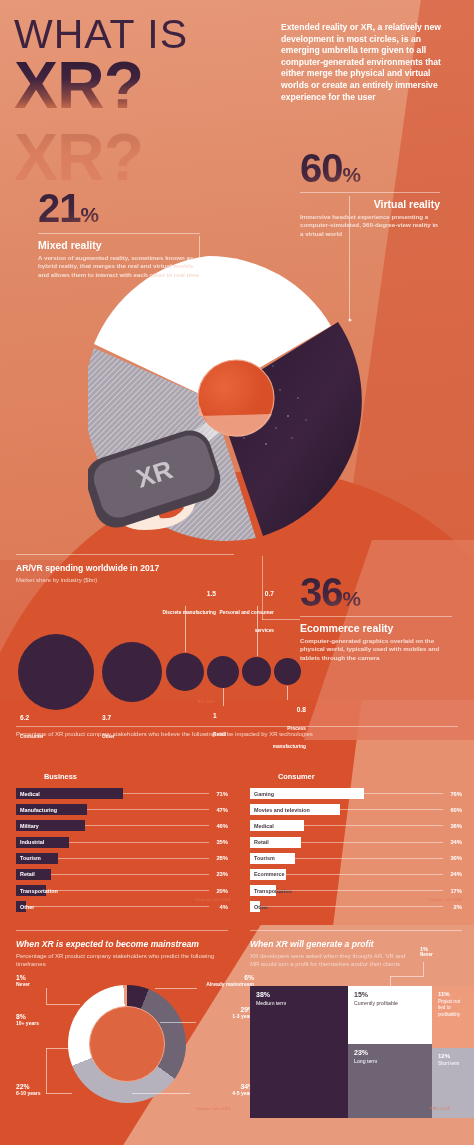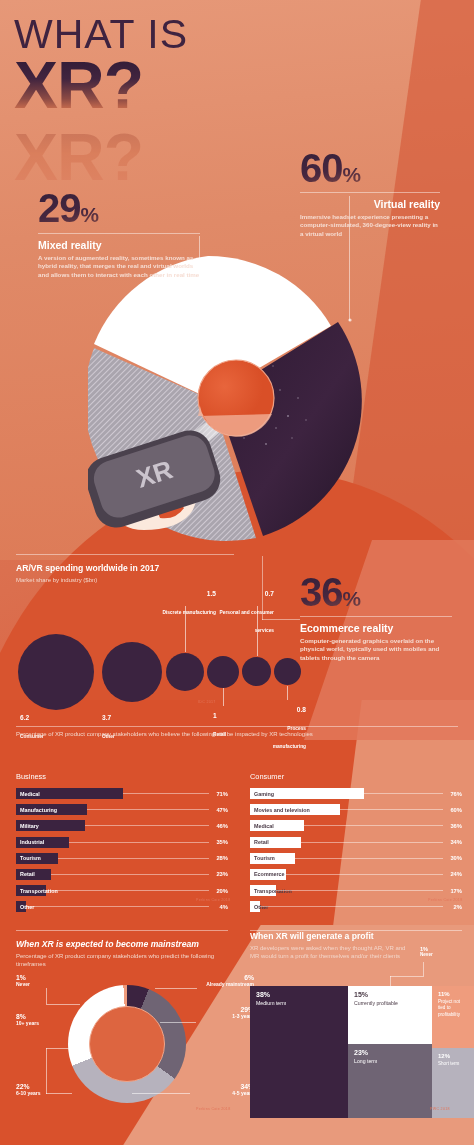--- a/index.html
+++ b/index.html
@@ -98,21 +98,21 @@
   
   .bubbles { position:absolute; left:16px; top:576px; width:218px; height:138px; }
   .bub { position:absolute; border-radius:50%; background:#3b2340; }
   .bub-lbl { position:absolute; color:#fff; font-weight:bold; }
   .bub-v { font-size:6.6px; }
   .bub-n { font-size:4.8px; line-height:6px; font-weight:bold; }
   .tick { position:absolute; width:1px; background:rgba(255,255,255,.6); }
 
   
   .barsec { position:absolute; top:724px; }
-  .bargrp-title { color:#fff; font-weight:normal; font-size:7.4px; margin-bottom:6px; }
+  .bargrp-title { color:#fff; font-weight:bold; font-size:7.4px; margin-bottom:6px;margin-left:28px; }
   .barrow { position:relative; height:13px; margin-bottom:3.2px; display:flex; align-items:center; }
   .barfill { height:11px; display:flex; align-items:center; padding-left:4px; }
   .barlbl { font-size:5.4px; font-weight:bold; white-space:nowrap; }
   .barline { flex:1; height:1px; }
   .barval { font-size:5.8px; font-weight:bold; color:#fff; width:19px; text-align:right; }
 
   
   .donut-wrap { position:absolute; left:68px; top:985px; width:118px; height:118px; }
   .donut { position:absolute; inset:0; border-radius:50%; }
   .donut-hole { position:absolute; left:21px; top:21px; width:76px; height:76px;
@@ -140,20 +140,21 @@
   <div class="bg-mid-light"></div>
   <div class="bg-lower"></div>
   <div class="bg-lower-light"></div>
   <div class="bg-corner-light"></div>
 
   <div class="hdr">
     <div class="hdr-what">WHAT IS</div>
     <div class="hdr-xr">XR?</div>
   </div>
   <div class="hdr-xr-ghost" style="left:14px;top:126px;">XR?</div>
+  <div class="intro">Extended reality or XR, a relatively new development in most circles, is an emerging umbrella term given to all computer-generated environments that either merge the physical and virtual worlds or create an entirely immersive experience for the user</div>
 
   <div class="hero">
     <svg width="310" height="300" viewBox="0 0 310 300">
       <defs>
         <pattern id="hatch" width="4" height="4" patternTransform="rotate(45)" patternUnits="userSpaceOnUse">
           <rect width="4" height="4" fill="#aaa5ae"></rect>
           <line x1="0" y1="0" x2="0" y2="4" stroke="#cfc9d2" stroke-width="2"></line>
         </pattern>
         <linearGradient id="vrg" x1="0" y1="0" x2="1" y2="1">
           <stop offset="0%" stop-color="#2e1a33"></stop>
@@ -215,21 +216,21 @@
       <circle cx="262" cy="72" r="1.6" fill="#fff" opacity=".7"></circle>
     </svg>
   </div>
 
   <div class="leader" style="left:199px;top:236px;width:1px;height:78px;background:rgba(255,255,255,.5);"></div>
   <div class="leader" style="left:349px;top:196px;width:1px;height:125px;background:rgba(255,255,255,.5);"></div>
   <div class="leader" style="left:262px;top:556px;width:1px;height:64px;background:rgba(255,255,255,.45);"></div>
   <div class="leader" style="left:262px;top:619px;width:38px;height:1px;background:rgba(255,255,255,.45);"></div>
 
   <div class="stat26">
-    <div class="stat-num"><span>29</span><span class="stat-pct">%</span></div>
+    <div class="stat-num"><span>21</span><span class="stat-pct">%</span></div>
     <div class="rule"></div>
     <div class="stat-title">Mixed reality</div>
     <div class="stat-body">A version of augmented reality, sometimes known as hybrid reality, that merges the real and virtual worlds and allows them to interact with each other in real time</div>
   </div>
 
   <div class="stat38">
     <div class="stat-num"><span>60</span><span class="stat-pct">%</span></div>
     <div class="rule"></div>
     <div class="stat-title">Virtual reality</div>
     <div class="stat-body">Immersive headset experience presenting a computer-simulated, 360-degree-view reality in a virtual world</div>
@@ -464,21 +465,21 @@
   <div class="leader" style="left:46px;top:1093px;width:26px;height:1px;background:rgba(255,255,255,.55);"></div>
   <div class="leader" style="left:46px;top:1048px;width:1px;height:46px;background:rgba(255,255,255,.55);"></div>
   <div class="leader" style="left:46px;top:1048px;width:26px;height:1px;background:rgba(255,255,255,.55);"></div>
   <div class="leader" style="left:46px;top:988px;width:1px;height:16px;background:rgba(255,255,255,.55);"></div>
   <div class="leader" style="left:46px;top:1004px;width:34px;height:1px;background:rgba(255,255,255,.55);"></div>
 
   <div class="src" style="position:absolute;left:196px;top:1107px;">Perkins Coie 2018</div>
 
   <div style="position:absolute;left:250px;top:930px;width:212px;">
     <div class="sec-rule"></div>
-    <div class="sec-title" style="">When XR will generate a profit</div>
+    <div class="sec-title" style="margin-top:8px;font-style:italic;">When XR will generate a profit</div>
     <div class="sec-sub" style="margin-top:3px;width:158px;">XR developers were asked when they thought AR, VR and MR would turn a profit for themselves and/or their clients</div>
   </div>
 
   <div class="dlbl" style="left:420px;top:946px;">
     <span class="v" style="font-size:5.6px;">1%</span>
     <span class="n" style="font-size:4.6px;">Never</span>
   </div>
   <div class="leader" style="left:423px;top:962px;width:1px;height:14px;background:rgba(255,255,255,.5);"></div>
   <div class="leader" style="left:390px;top:976px;width:34px;height:1px;background:rgba(255,255,255,.5);"></div>
   <div class="leader" style="left:390px;top:976px;width:1px;height:10px;background:rgba(255,255,255,.5);"></div>

